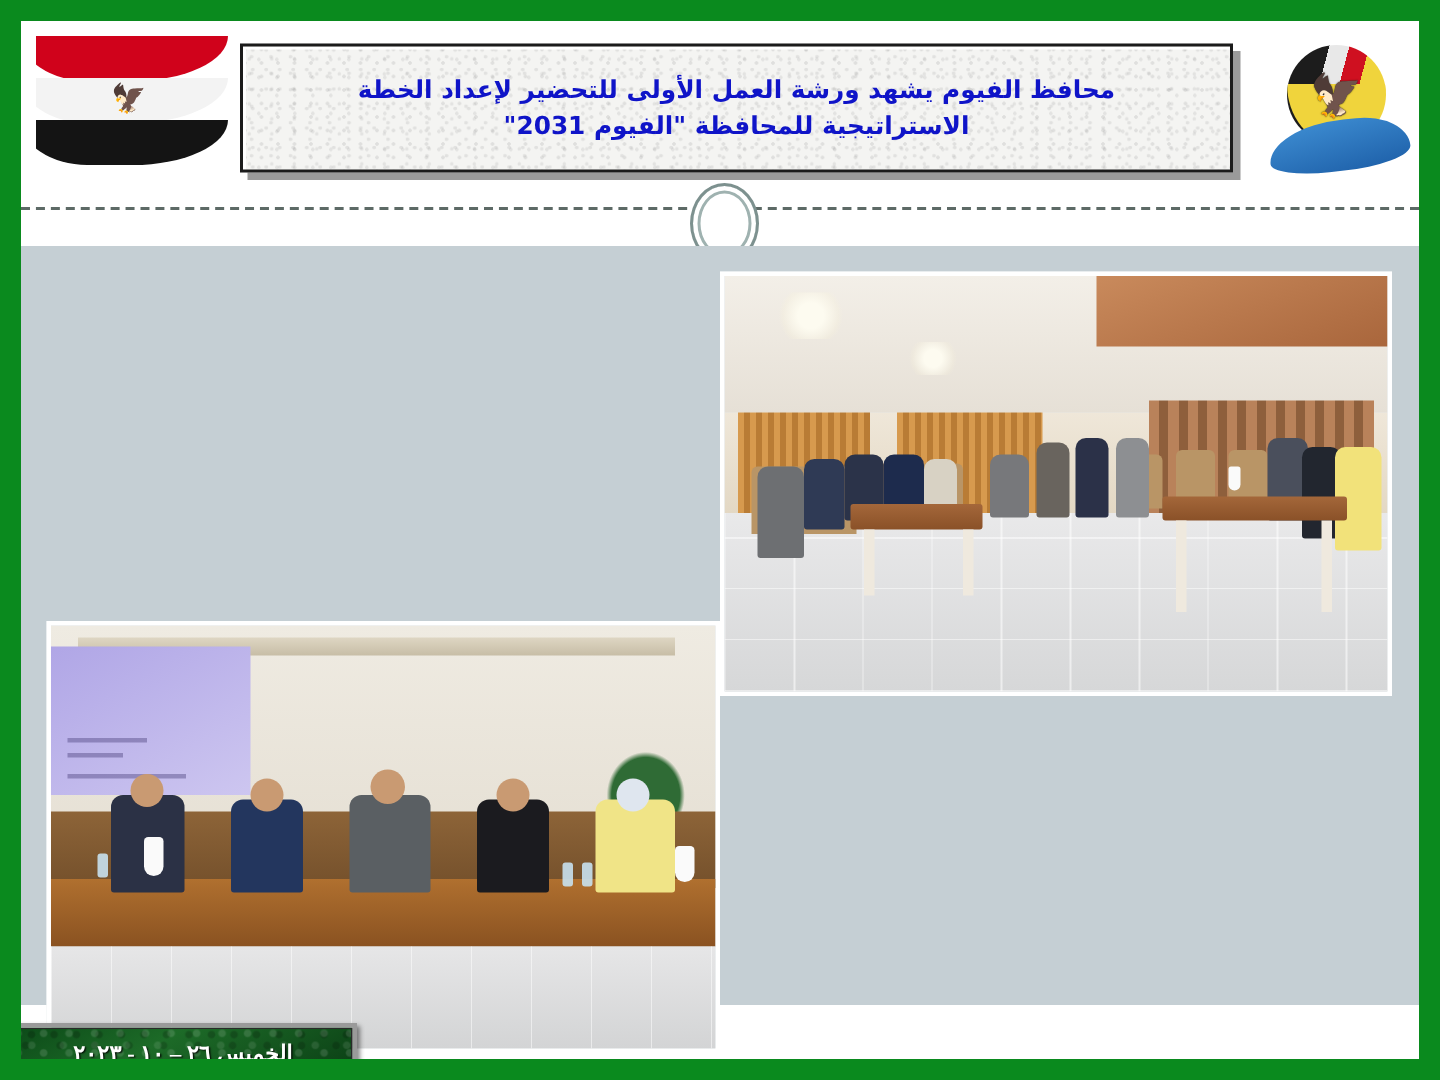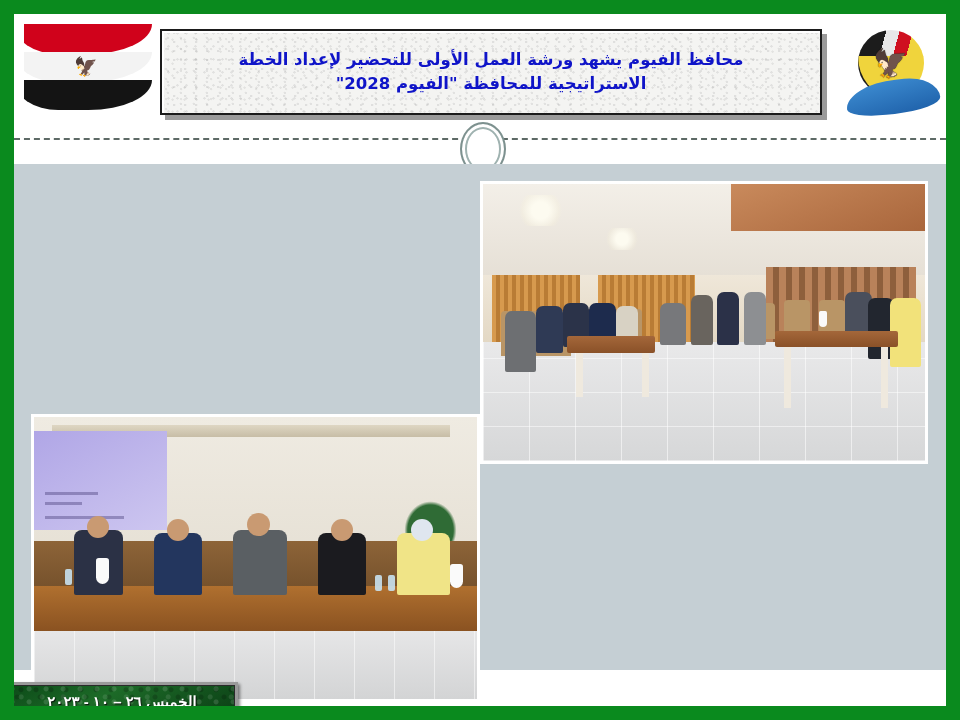--- a/index.html
+++ b/index.html
@@ -186,21 +186,21 @@
       radial-gradient(circle at 35% 80%, rgba(0,0,0,.18) 0 2px, transparent 3px),
       linear-gradient(150deg,#0c4a18,#1d6b28 40%,#0a3d14);
     background-size:17px 13px,21px 17px,15px 19px,23px 15px,auto;
     border:3px solid #9a9a9a;
     box-shadow:inset 0 0 0 1px #2a2a2a, 2px 2px 3px rgba(0,0,0,.45);
     display:flex;align-items:center;justify-content:center;
     box-sizing:border-box;z-index:40;
   }
   #date-text{
     color:#ffffff;font-weight:bold;font-size:15px;direction:rtl;
-    font-family:Liberation Sans, sans-serif;
+    font-family:Liberation Serif, serif;
     text-shadow:1px 1px 1px rgba(0,0,0,.8);white-space:nowrap;
   }
 </style>
 </head>
 <body>
 
 <div id="slide">
   <div id="slide-inner">
 
     <div id="header">
@@ -208,21 +208,21 @@
       <div id="flag">
         <div class="stripe red"></div>
         <div class="stripe white"></div>
         <div class="stripe black"></div>
         <div class="eagle">🦅</div>
         <div class="mask-l"></div>
       </div>
 
       <div id="title-box">
         <div id="title-text">محافظ الفيوم يشهد ورشة العمل الأولى للتحضير لإعداد الخطة
-الاستراتيجية للمحافظة "الفيوم 2028"</div>
+الاستراتيجية للمحافظة "الفيوم 2031"</div>
       </div>
 
       <div id="logo">
         <div class="disc"></div>
         <div class="bird">🦅</div>
         <div class="lake"></div>
       </div>
     </div>
 
     <div id="divider">

